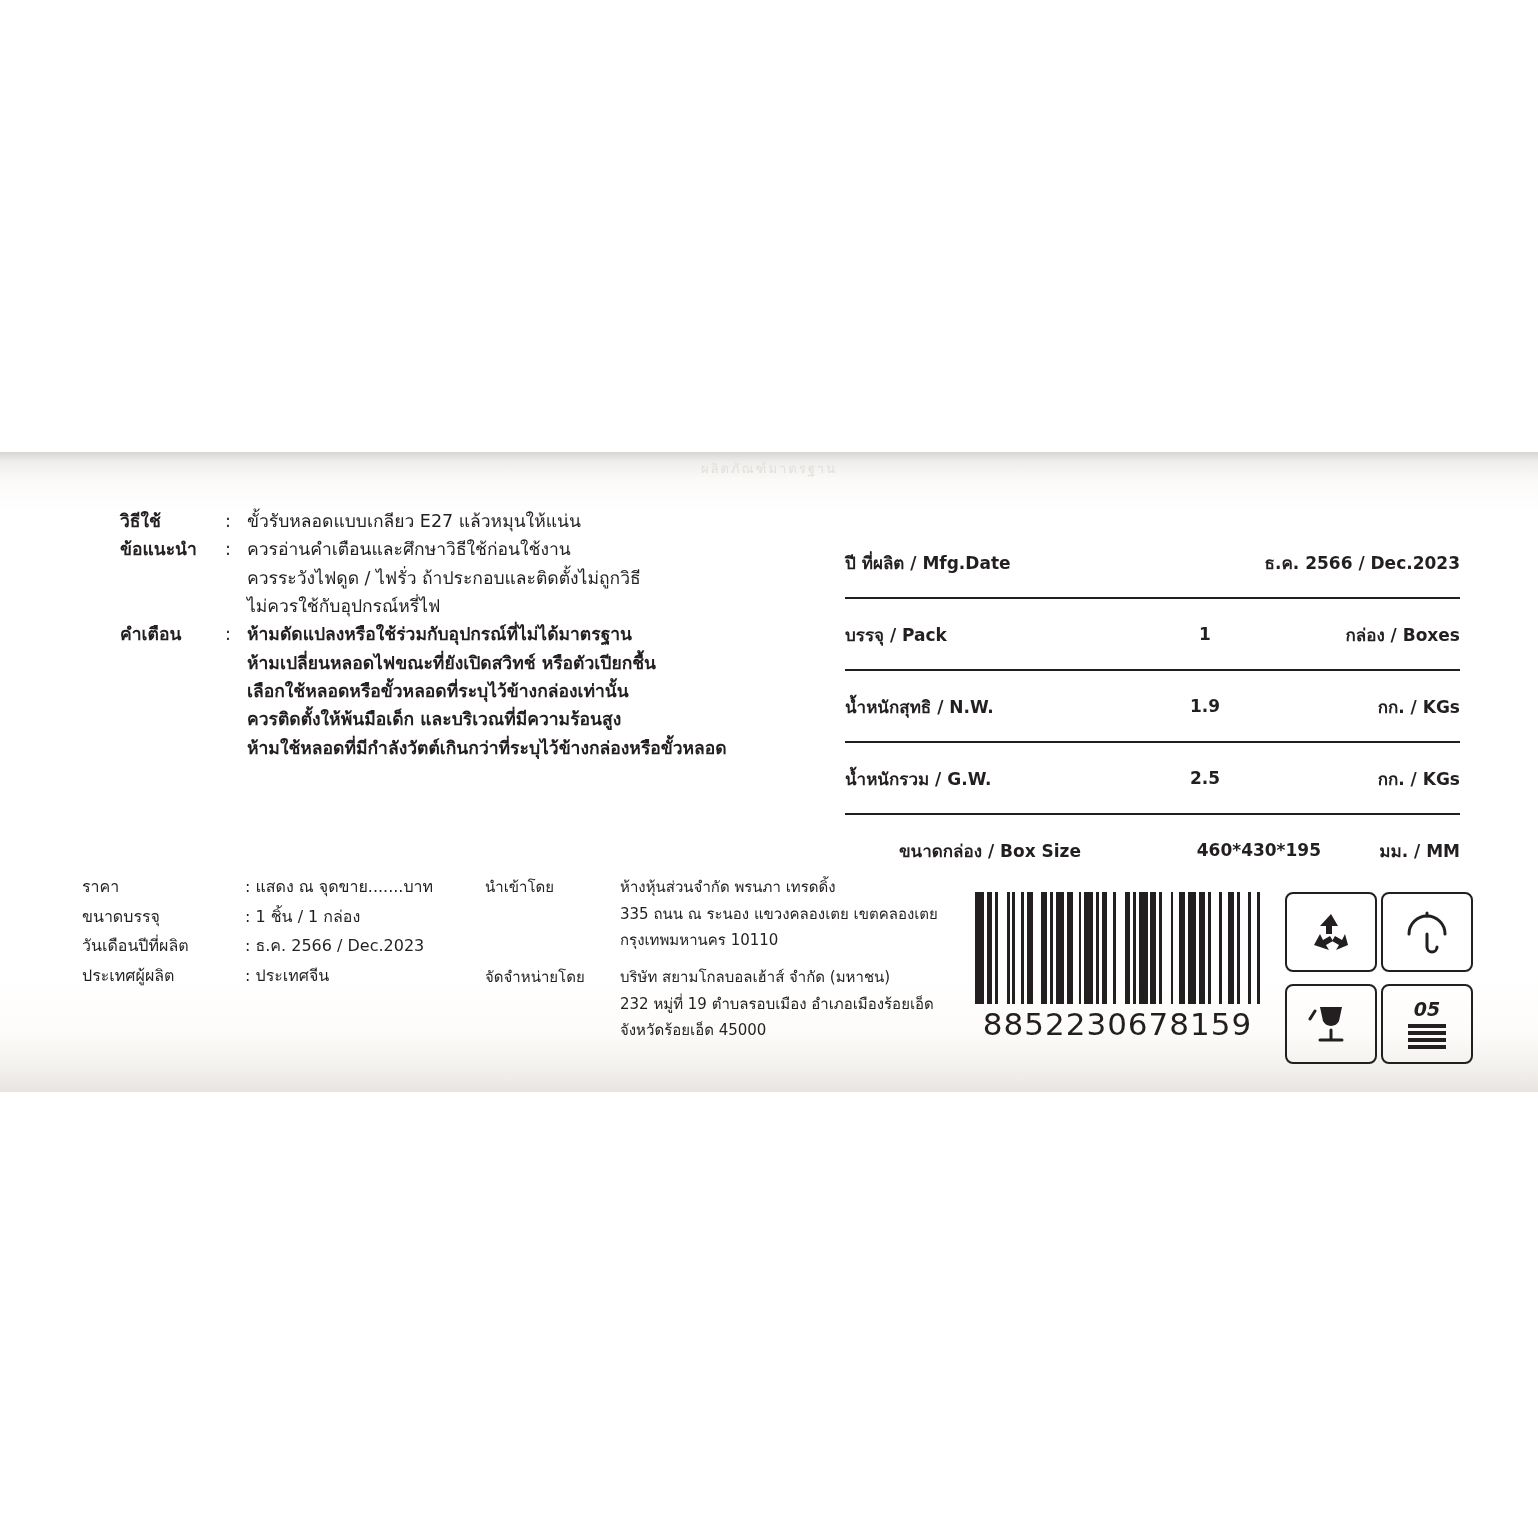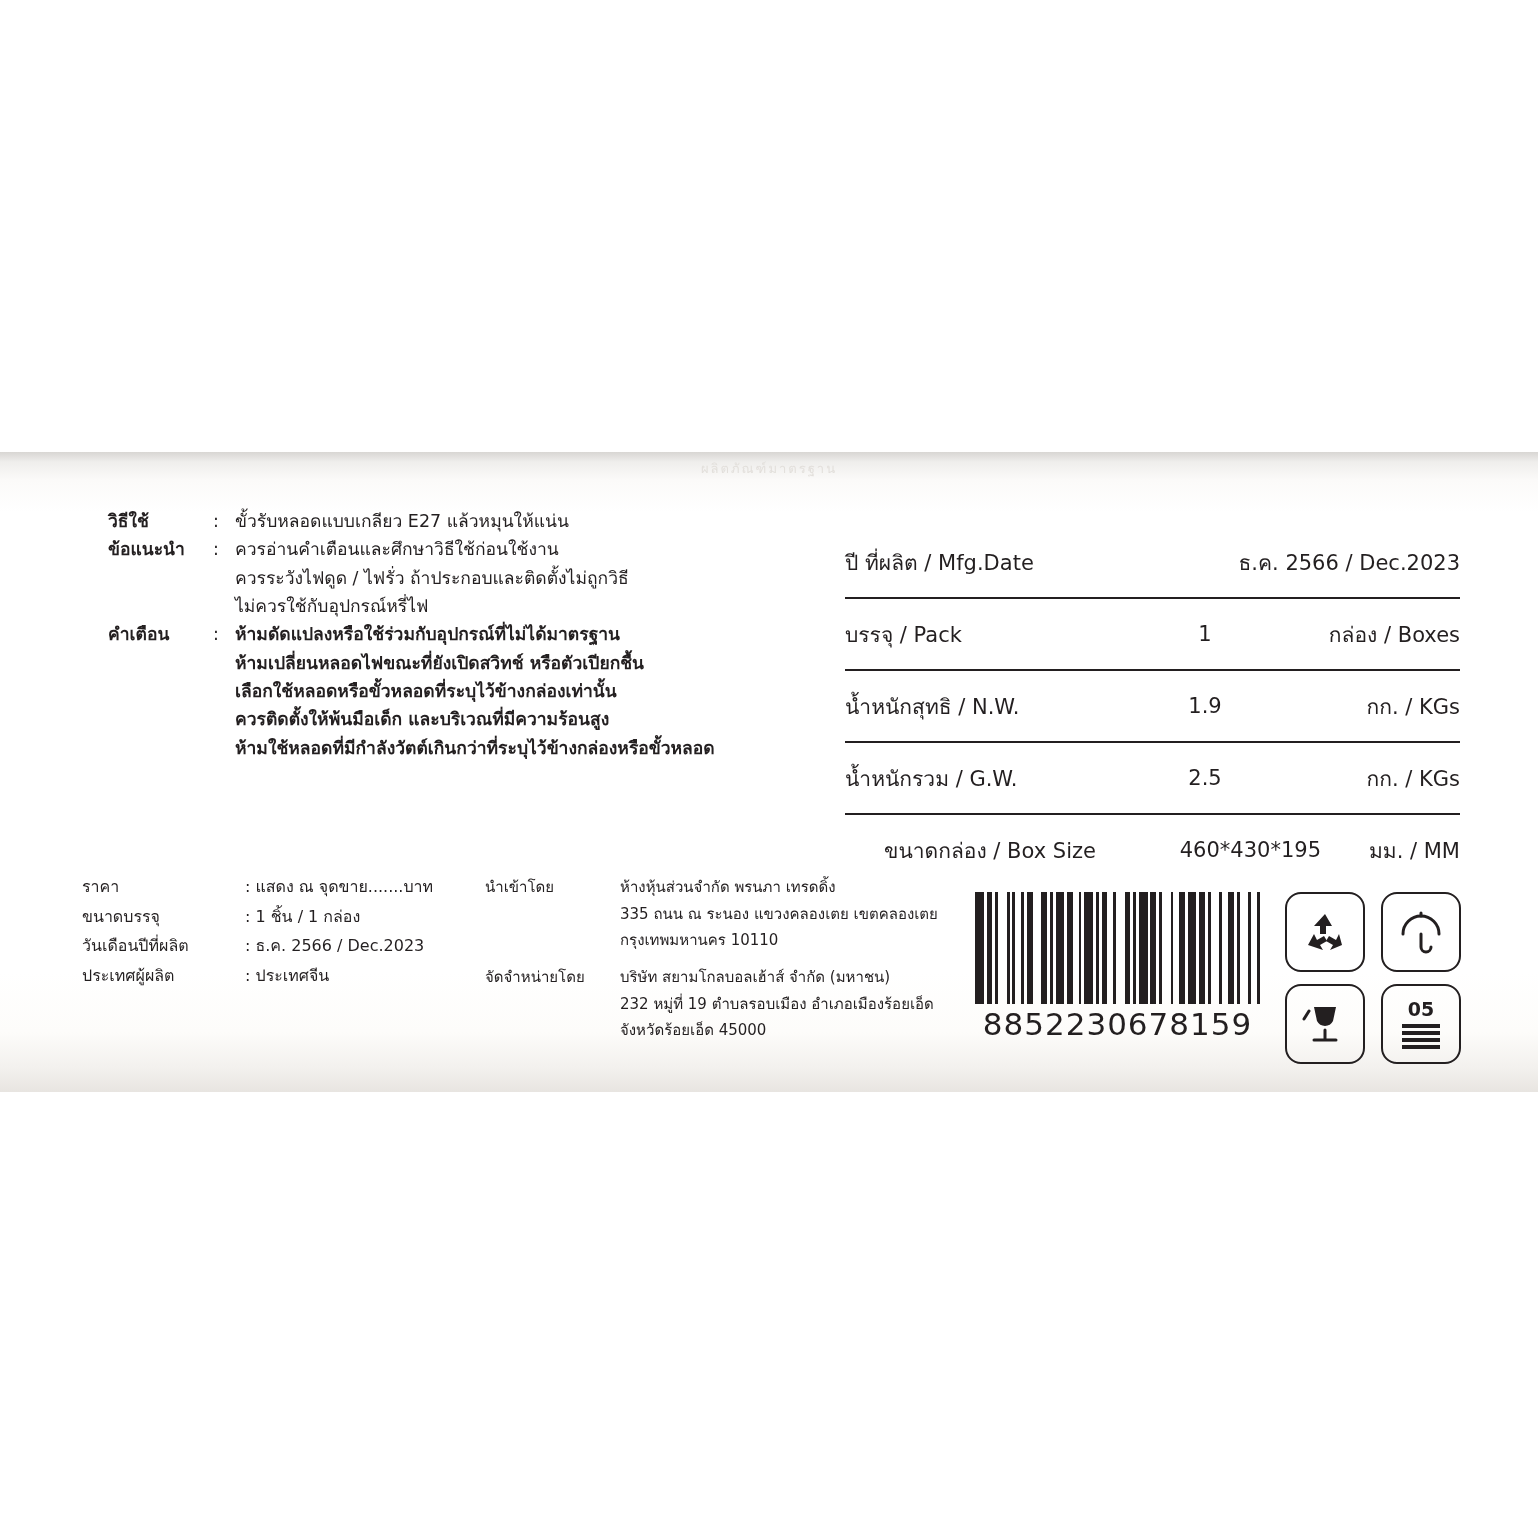--- a/index.html
+++ b/index.html
@@ -45,21 +45,21 @@
     text-align: center;
     font-size: 13px;
     letter-spacing: 2px;
     color: #e2dfdb;
     user-select: none;
   }
 
   
   #instructions {
     position: absolute;
-    left: 108px;
+    left: 120px;
     top: 55px;
     width: 710px;
     font-size: 17.5px;
     line-height: 1.62;
   }
   .instr-row {
     display: flex;
     align-items: flex-start;
   }
   .instr-label {
@@ -108,22 +108,22 @@
     position: absolute;
     left: 845px;
     top: 75px;
     width: 615px;
   }
   .spec-row {
     display: flex;
     align-items: center;
     height: 70px;
     border-bottom: 2px solid #231f20;
-    font-size: 21px;
-    font-weight: 400;
+    font-size: 17px;
+    font-weight: 700;
   }
   .spec-row:last-child { border-bottom: none; }
   .spec-name { width: 265px; flex: none; }
   .spec-value {
     flex: 1;
     text-align: center;
   }
   .spec-unit {
     width: 160px;
     flex: none;
@@ -165,28 +165,29 @@
   #symbols {
     position: absolute;
     left: 1285px;
     top: 440px;
     width: 180px;
     display: grid;
     grid-template-columns: 84px 84px;
     grid-gap: 12px;
   }
   .sym-box {
-    width: 80px;
+    width: 92px;
     height: 80px;
     border: 2.5px solid #231f20;
-    border-radius: 16px;
+    border-radius: 8px;
     box-sizing: border-box;
     display: flex;
     align-items: center;
     justify-content: center;
+    font-style: italic;
   }
   .sym-box svg { display: block; }
   .sym-box .num {
     font-size: 19px;
     font-weight: 600;
     line-height: 1;
   }
   .stack-lines {
     display: flex;
     flex-direction: column;

